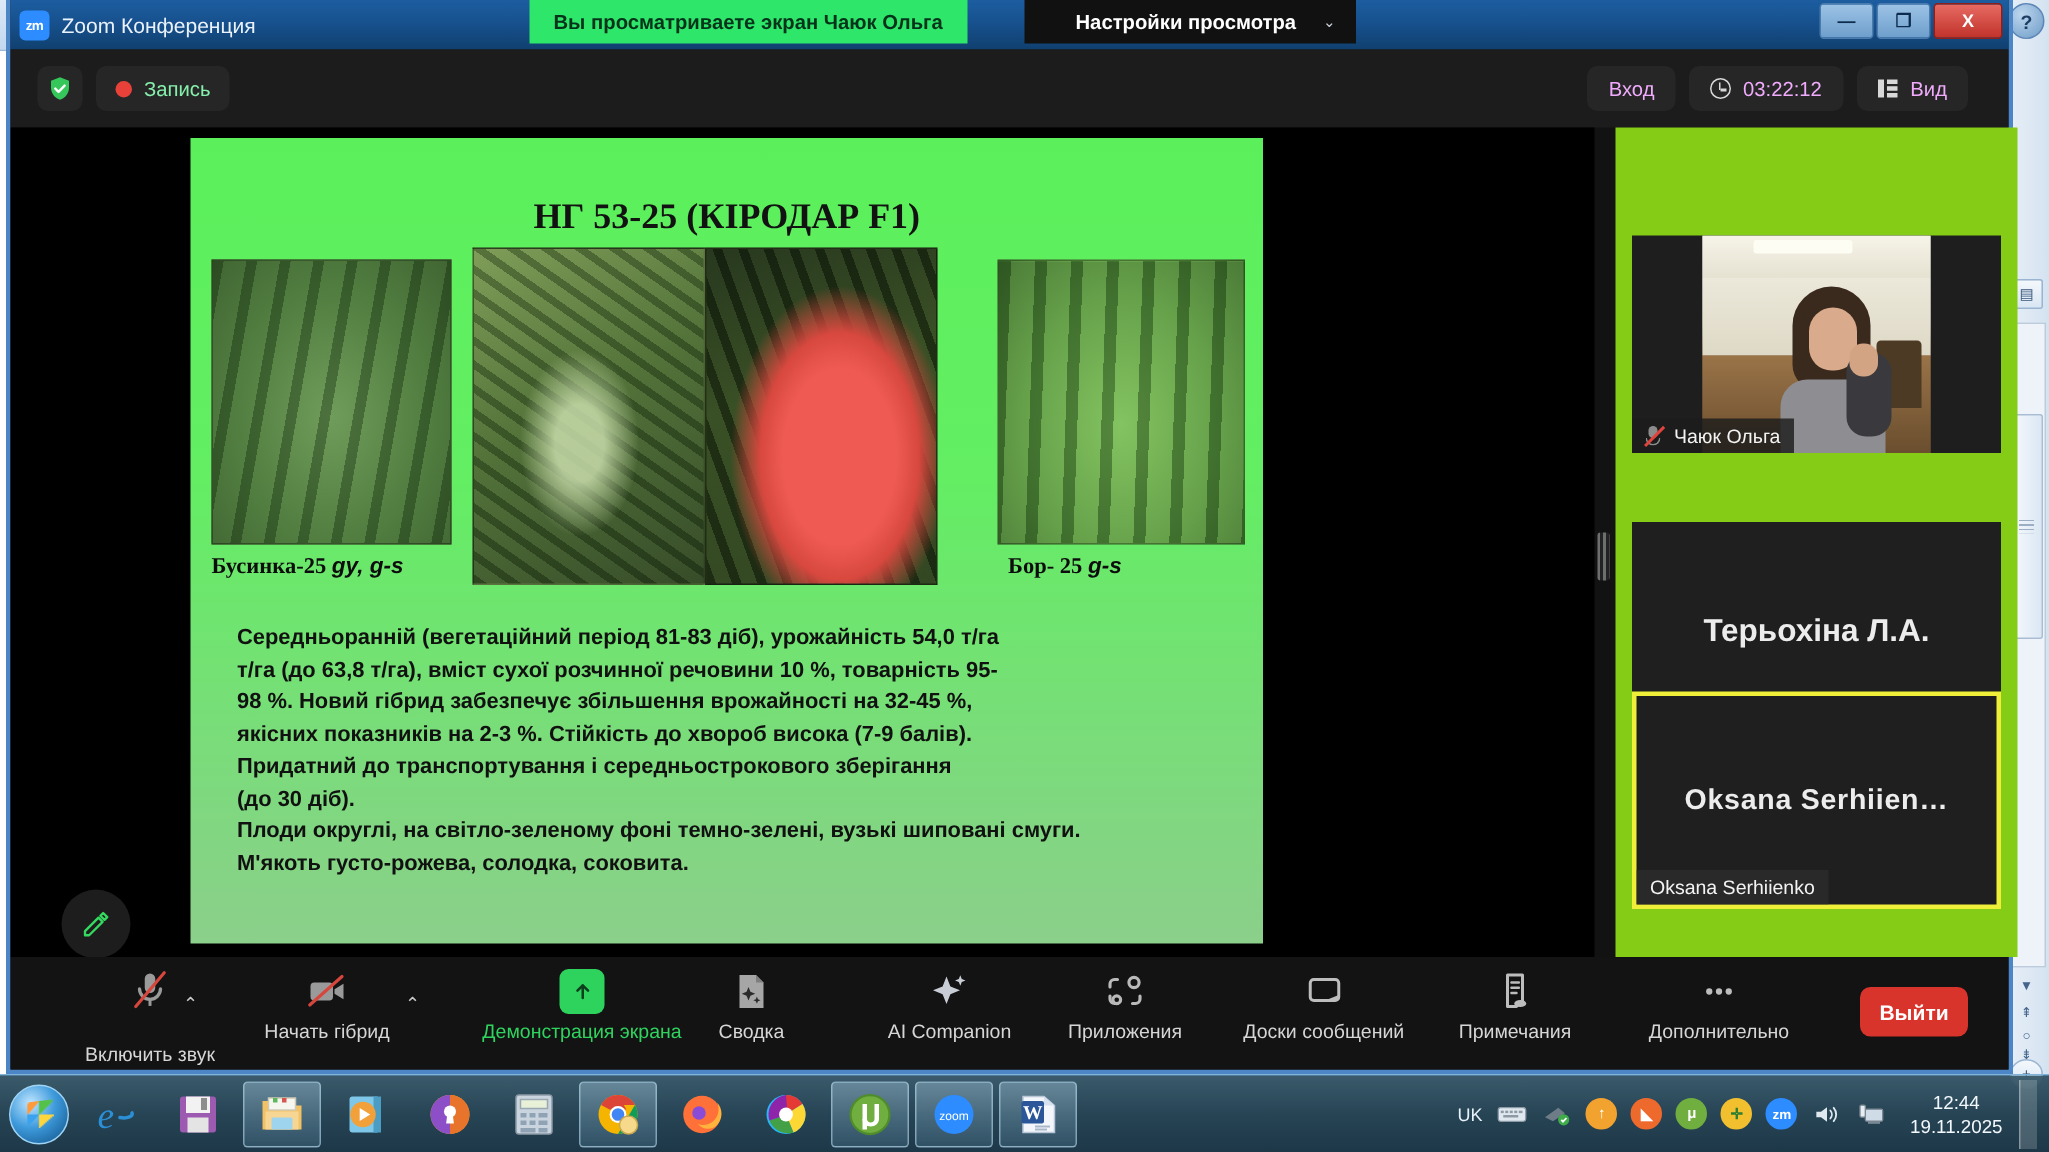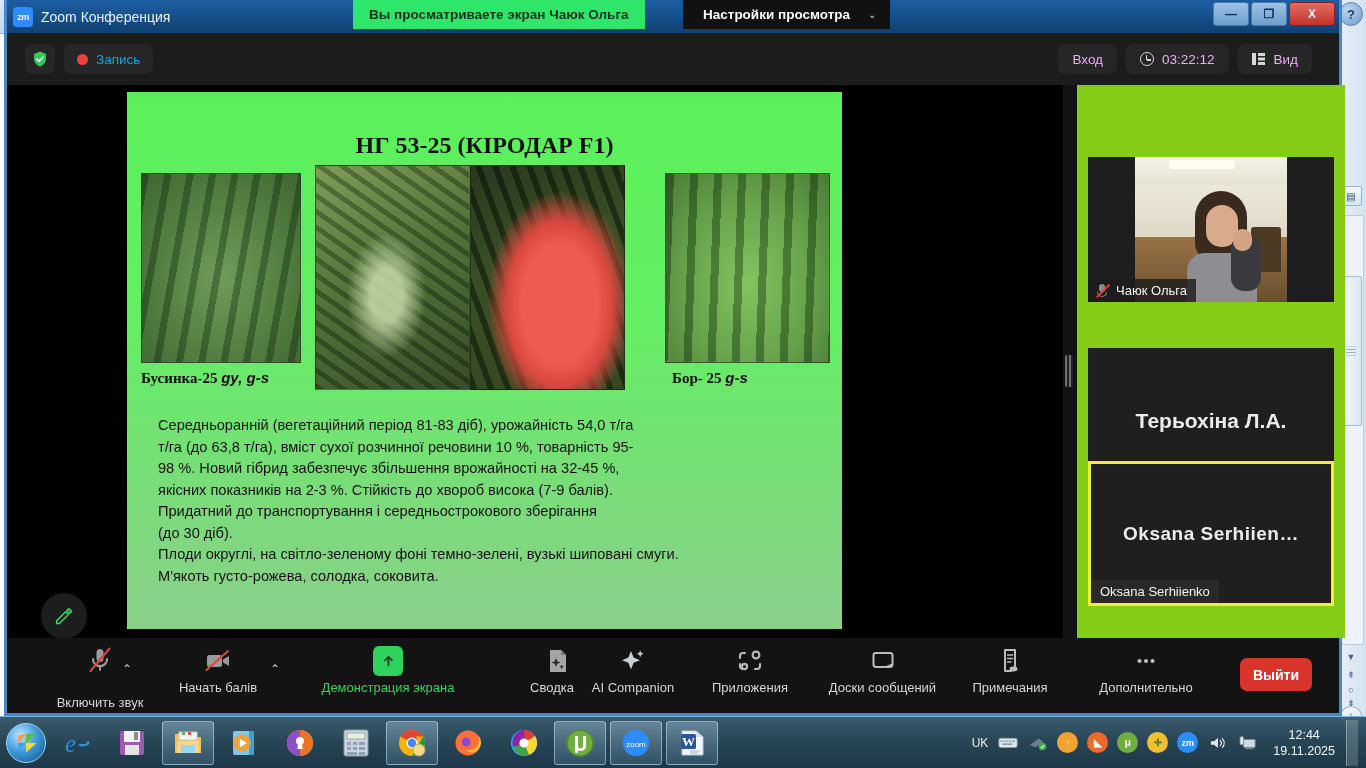--- a/index.html
+++ b/index.html
@@ -89,21 +89,21 @@
   }
   .share-banner {
     position:absolute; left:346px; top:0; height:29px;
     background:#2ee66a; color:#05331a;
     font-size:13.5px; font-weight:600;
     display:flex; align-items:center; padding:0 16px;
   }
   .share-opts {
     position:absolute; left:676px; top:0; height:29px;
     background:#111; color:#fff; font-size:13.5px; font-weight:600;
-    display:flex; align-items:center; gap:18px; padding:0 14px 0 20px;
+    display:flex; align-items:center; gap:18px; padding:0 14px 0 34px;
   }
   .share-opts .caret { font-size:10px; font-weight:400; color:#cfd6de; }
   .win-btns {
     position:absolute; right:0; top:2px; display:flex; gap:2px; padding-right:4px;
   }
   .win-btn {
     width:36px; height:24px;
     background: linear-gradient(180deg,#9dc3e6,#6d9ecb);
     border:1px solid #4a7bae; border-radius:3px;
     display:flex; align-items:center; justify-content:center;
@@ -122,21 +122,21 @@
     display:flex; align-items:center;
   }
   .shield {
     margin-left:18px; width:30px; height:30px; border-radius:7px;
     background:#262626; display:flex; align-items:center; justify-content:center;
   }
   .shield svg { width:18px; height:18px; }
   .rec-pill {
     margin-left:9px; height:30px; border-radius:7px; background:#262626;
     display:flex; align-items:center; gap:8px; padding:0 13px;
-    color:#0ea5e9; font-size:13.5px;
+    color:#86efac; font-size:13.5px;
   }
   .rec-dot { width:11px; height:11px; border-radius:50%; background:#e8413a; }
   .ztop-right {
     margin-left:auto; display:flex; align-items:center; gap:9px; padding-right:27px;
   }
   .ztop-btn {
     height:30px; border-radius:7px; background:#262626;
     display:flex; align-items:center; gap:8px; padding:0 14px;
     color:#f0abfc; font-size:13.5px;
   }
@@ -208,21 +208,21 @@
   }
   .cap {
     position:absolute; font-family:"Liberation Serif", serif;
     font-weight:bold; font-size:15px; color:#0d0d0d; white-space:nowrap;
   }
   .cap em { font-family:"Liberation Sans", sans-serif; font-style:italic; }
   .cap1 { left:14px; top:196px; }
   .cap4 { left:545px; top:196px; }
   .slide-body {
     margin:12px 30px 0 31px;
-    font-size:14.6px; line-height:21.5px; color:#111;
+    font-size:14.6px; line-height:21.5px; color:#111;font-weight:bold;
   }
 
   
   .pen-fab {
     position:absolute; left:34px; top:508px; width:46px; height:46px;
     border-radius:50%; background:#1d1d1d;
     display:flex; align-items:center; justify-content:center;
   }
   .pen-fab svg { width:22px; height:22px; }
 
@@ -584,36 +584,36 @@
       <div class="chev" style="left:115px;">⌃</div>
 
       <div class="tbtn" style="left:163px;">
         <span class="ic">
           <svg class="ico" viewBox="0 0 32 32" aria-hidden="true">
             <rect x="5" y="10" width="15" height="12" rx="2.5" fill="#9a9a9a"></rect>
             <path d="M21 14.5l6-3.6v10.2l-6-3.6z" fill="#9a9a9a"></path>
             <line x1="4.5" y1="25" x2="26" y2="6" stroke="#d6463c" stroke-width="2.1" stroke-linecap="round"></line>
           </svg>
         </span>
-        <span class="lb">Начать балів</span>
+        <span class="lb">Начать гібрид</span>
       </div>
       <div class="chev" style="left:263px;">⌃</div>
 
       <div class="tbtn green" style="left:305px; width:152px;">
         <span class="ic">
           <span class="share-sq">
             <svg viewBox="0 0 24 24" style="width:17px;height:17px;" aria-hidden="true">
               <path d="M12 5.5v12M12 5.5l-5 5M12 5.5l5 5" stroke="#0d3f1d" stroke-width="2.4" fill="none" stroke-linecap="round" stroke-linejoin="round"></path>
             </svg>
           </span>
         </span>
         <span class="lb">Демонстрация экрана</span>
       </div>
 
-      <div class="tbtn" style="left:471px;align-items:flex-end;">
+      <div class="tbtn" style="left:446px;">
         <span class="ic">
           <svg class="ico" viewBox="0 0 32 32" aria-hidden="true">
             <path d="M8 5h11l5 5v17H8z" rx="2" fill="#a6a6a6"></path>
             <path d="M19 5v5h5" fill="#7e7e7e"></path>
             <path d="M14 13l1.3 3.2L18.5 17.5 15.3 18.8 14 22l-1.3-3.2L9.5 17.5l3.2-1.3z" fill="#2b2b2b"></path>
             <path d="M19.6 19.4l.7 1.7 1.7.7-1.7.7-.7 1.7-.7-1.7-1.7-.7 1.7-.7z" fill="#2b2b2b"></path>
           </svg>
         </span>
         <span class="lb">Сводка</span>
       </div>

